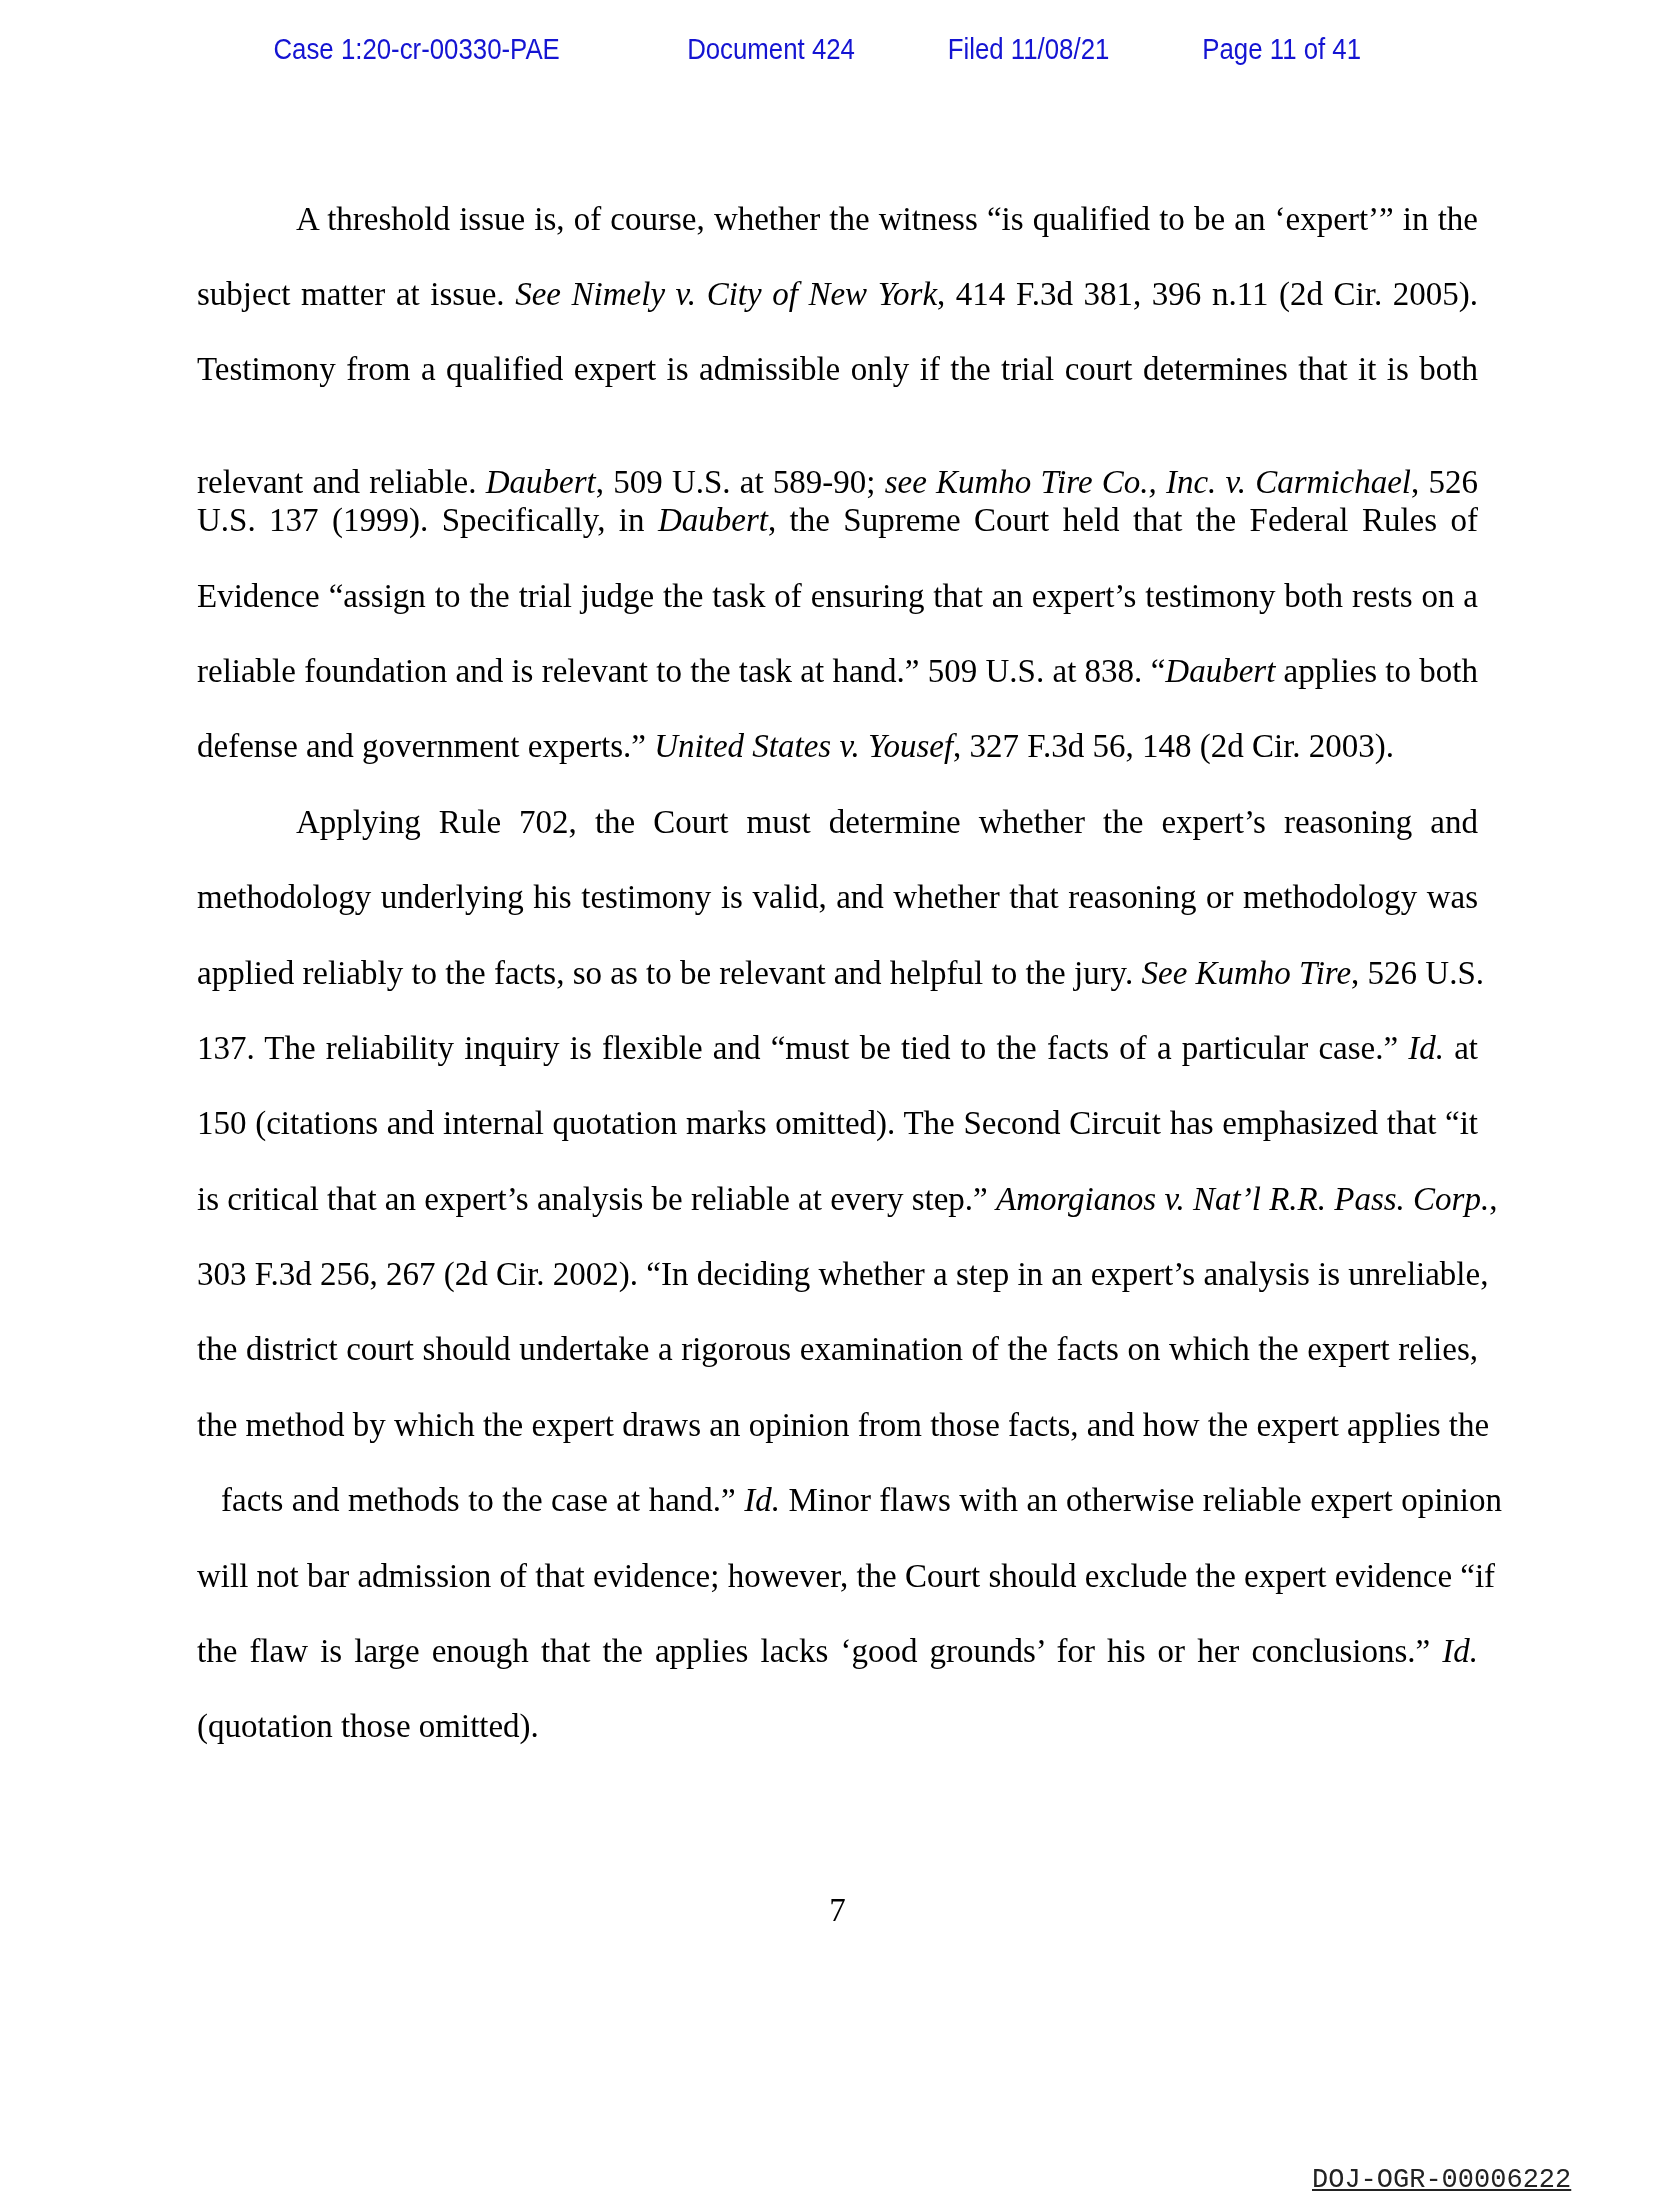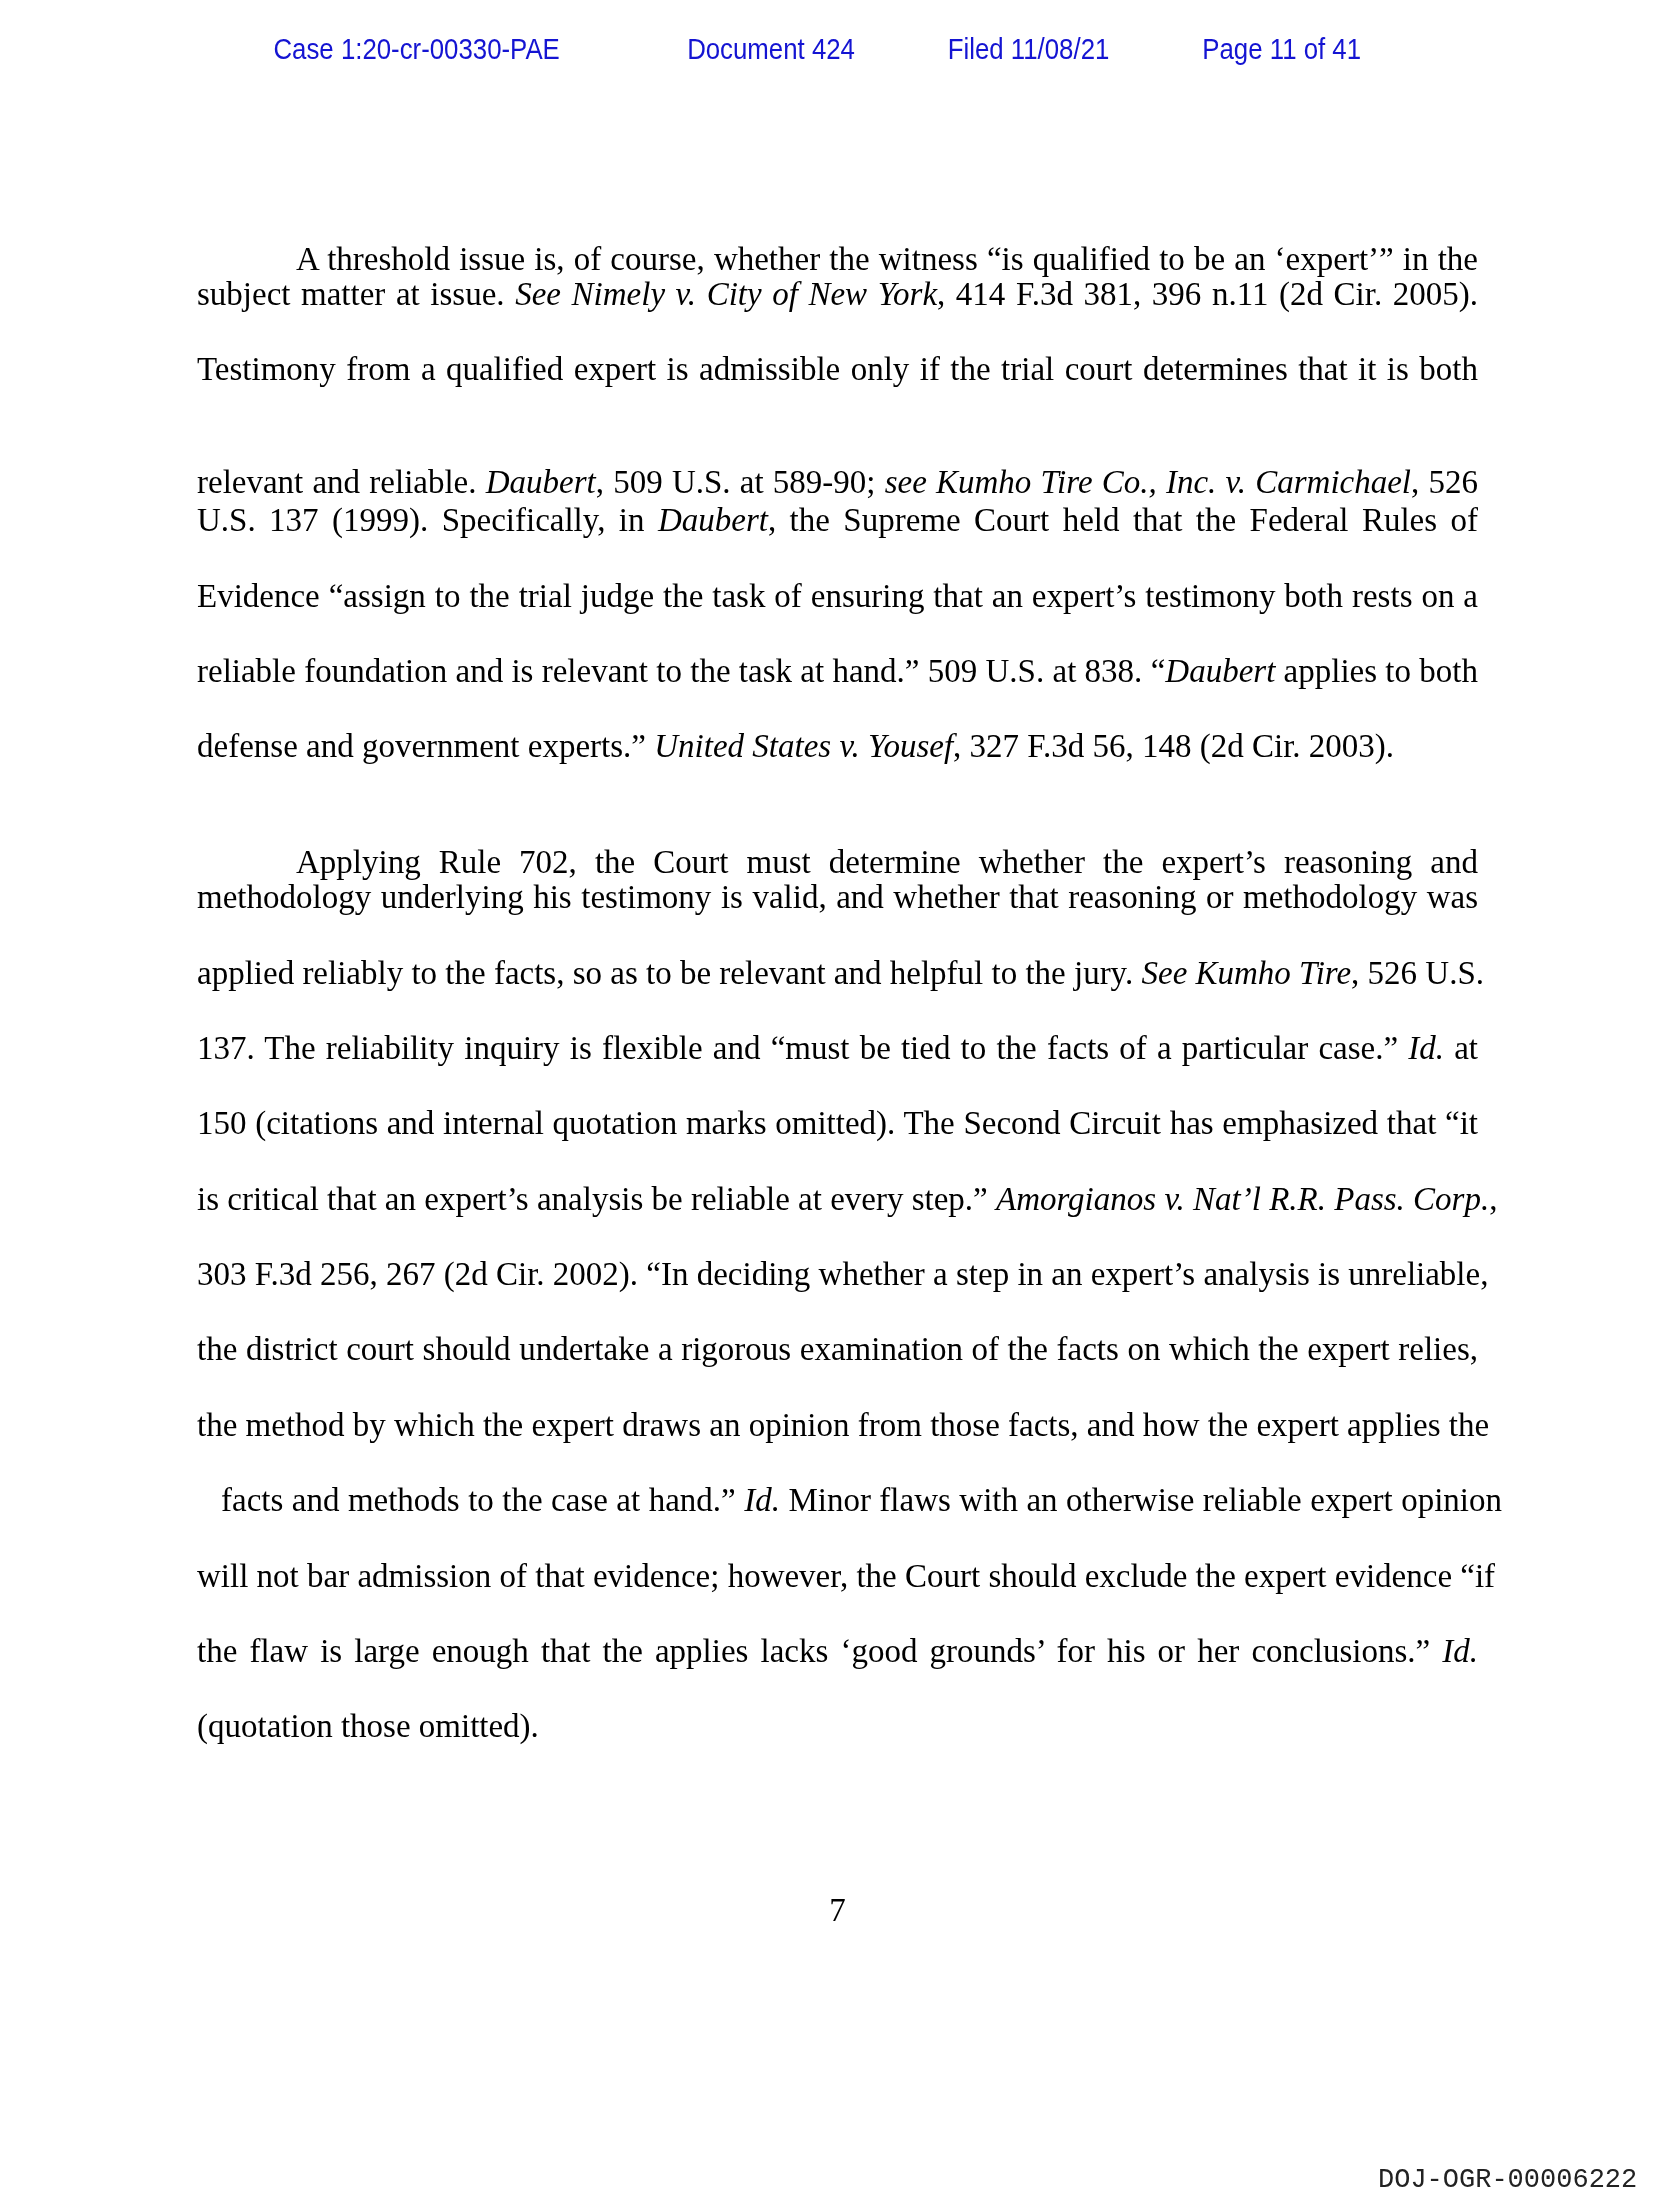--- a/index.html
+++ b/index.html
@@ -55,44 +55,44 @@
     text-align: justify;
     text-align-last: justify;
   }
   .line.last {
     text-align: left;
     text-align-last: left;
   }
   .line.indent {
     left: 99px;
     width: 1182px;
-    margin-top: 40px;
   }
   .line i { font-style: italic; }
 
   .page-number {
     position: absolute;
     top: 1891px;
     left: 0;
     width: 1675px;
     text-align: center;
     font-family: "Liberation Serif", serif;
     font-size: 33px;
     color: #000;
     line-height: 39px;
   }
   .bates {
     position: absolute;
     top: 2164px;
-    left: 1378px;
+    left: 1312px;
     font-family: "Liberation Mono", monospace;
     font-size: 27px;
     color: #222;
     line-height: 33px;
     white-space: nowrap;
+    text-decoration: underline;
   }
 </style>
 </head>
 <body>
 
 <div class="ecf-header">
   <span class="hdr-case">Case 1:20-cr-00330-PAE</span>
   <span class="hdr-doc">Document 424</span>
   <span class="hdr-filed">Filed 11/08/21</span>
   <span class="hdr-page">Page 11 of 41</span>

